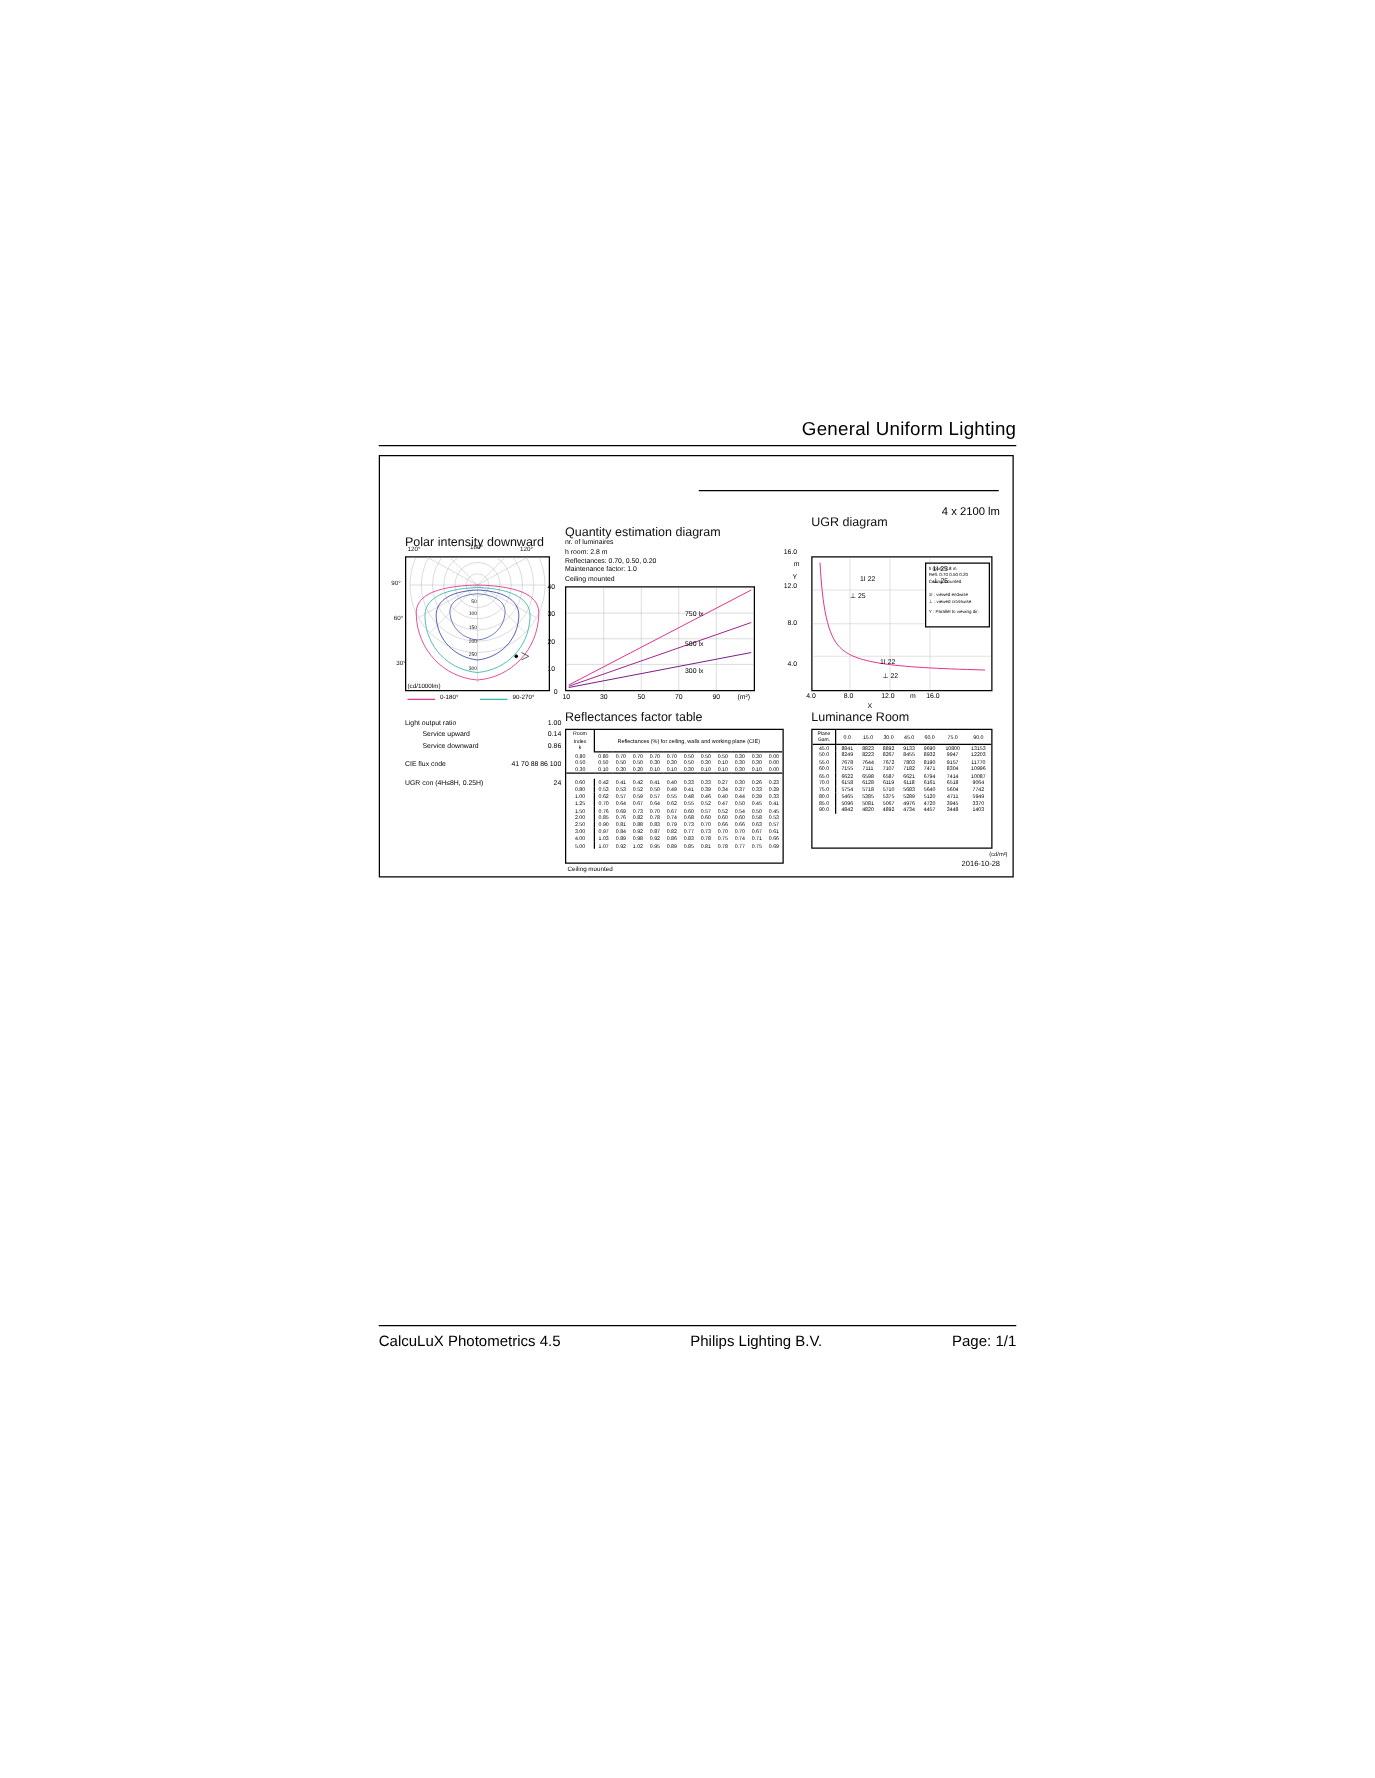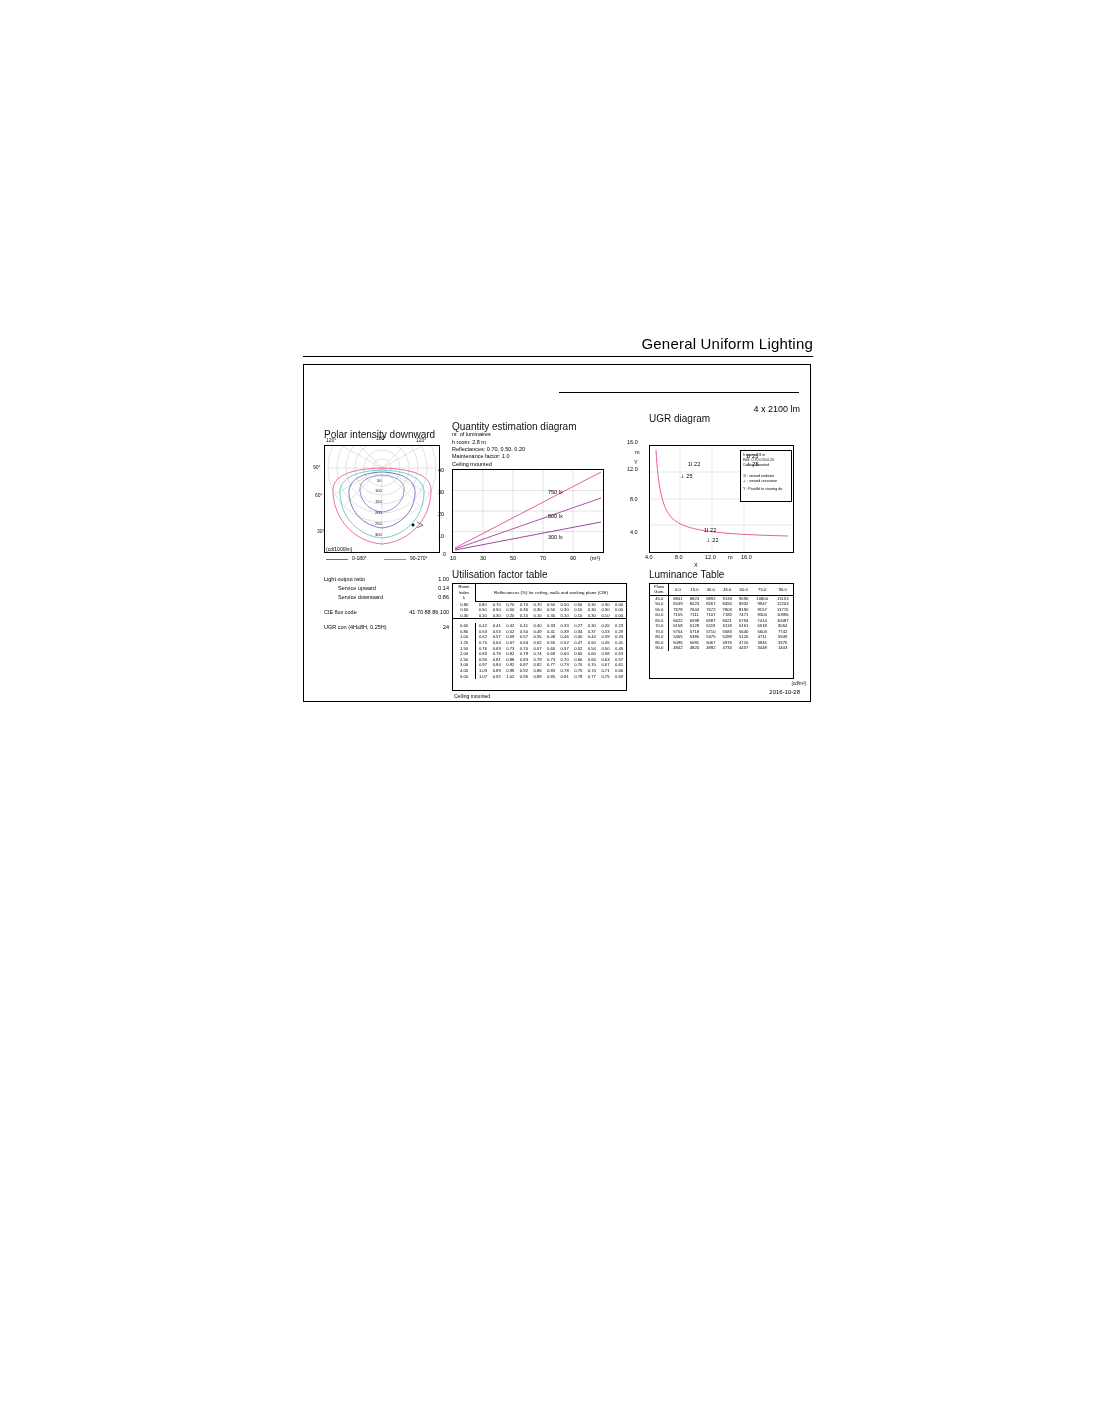--- a/index.html
+++ b/index.html
@@ -428,21 +428,21 @@
         <div>Y : Parallel to viewing dir.</div>
       </div>
     </div>
     <div class="ugr-lbl" style="left:442px; top:88px;">1I 25</div>
     <div class="ugr-lbl" style="left:442px; top:96px;">⊥ 25</div>
     <div class="ugr-lbl" style="left:384px; top:96px;">1I 22</div>
     <div class="ugr-lbl" style="left:376px; top:108px;">⊥ 25</div>
     <div class="ugr-lbl" style="left:400px; top:162px;">1I 22</div>
     <div class="ugr-lbl" style="left:402px; top:172px;">⊥ 22</div>
 
-    <div class="sec-title" style="left:148px; top:204px;">Utilisation factor table</div>
+    <div class="sec-title" style="left:148px; top:204px;">Reflectances factor table</div>
     <div class="uf-wrap">
       <table class="uft" id="uft-table">
         <thead>
           <tr>
             <td class="leftcol" rowspan="4">
               <div style="font-size:4.2px; line-height:5.5px;">
                 <div>Room</div>
                 <div>Index</div>
                 <div>k</div>
               </div>
@@ -634,21 +634,21 @@
               <td>0.78</td>
               <td>0.77</td>
               <td>0.75</td>
               <td>0.69</td>
             </tr>
           </tbody>
       </table>
     </div>
     <div class="uf-footer">Ceiling mounted</div>
 
-    <div class="sec-title" style="left:345px; top:204px;">Luminance Table</div>
+    <div class="sec-title" style="left:345px; top:204px;">Luminance Room</div>
     <div class="lum-wrap">
       <table class="lumt" id="lum-table">
         <tbody id="lum-body">
             <tr class="head">
               <td class="first">
                 <div style="font-size:4px;line-height:5px">Plane<br>Gam.</div>
               </td>
               <td>0.0</td>
               <td>15.0</td>
               <td>30.0</td>
@@ -758,13 +758,18 @@
               <td>1403</td>
             </tr>
           </tbody>
       </table>
     </div>
     <div class="lum-unit">(cd/m²)</div>
 
     <div class="doc-date">2016-10-28</div>
   </div>
 
+  <div class="footer">
+    <span>CalcuLuX Photometrics 4.5</span>
+    <span>Philips Lighting B.V.</span>
+    <span>Page: 1/1</span>
+  </div>
 </div>
 
 </body></html>

